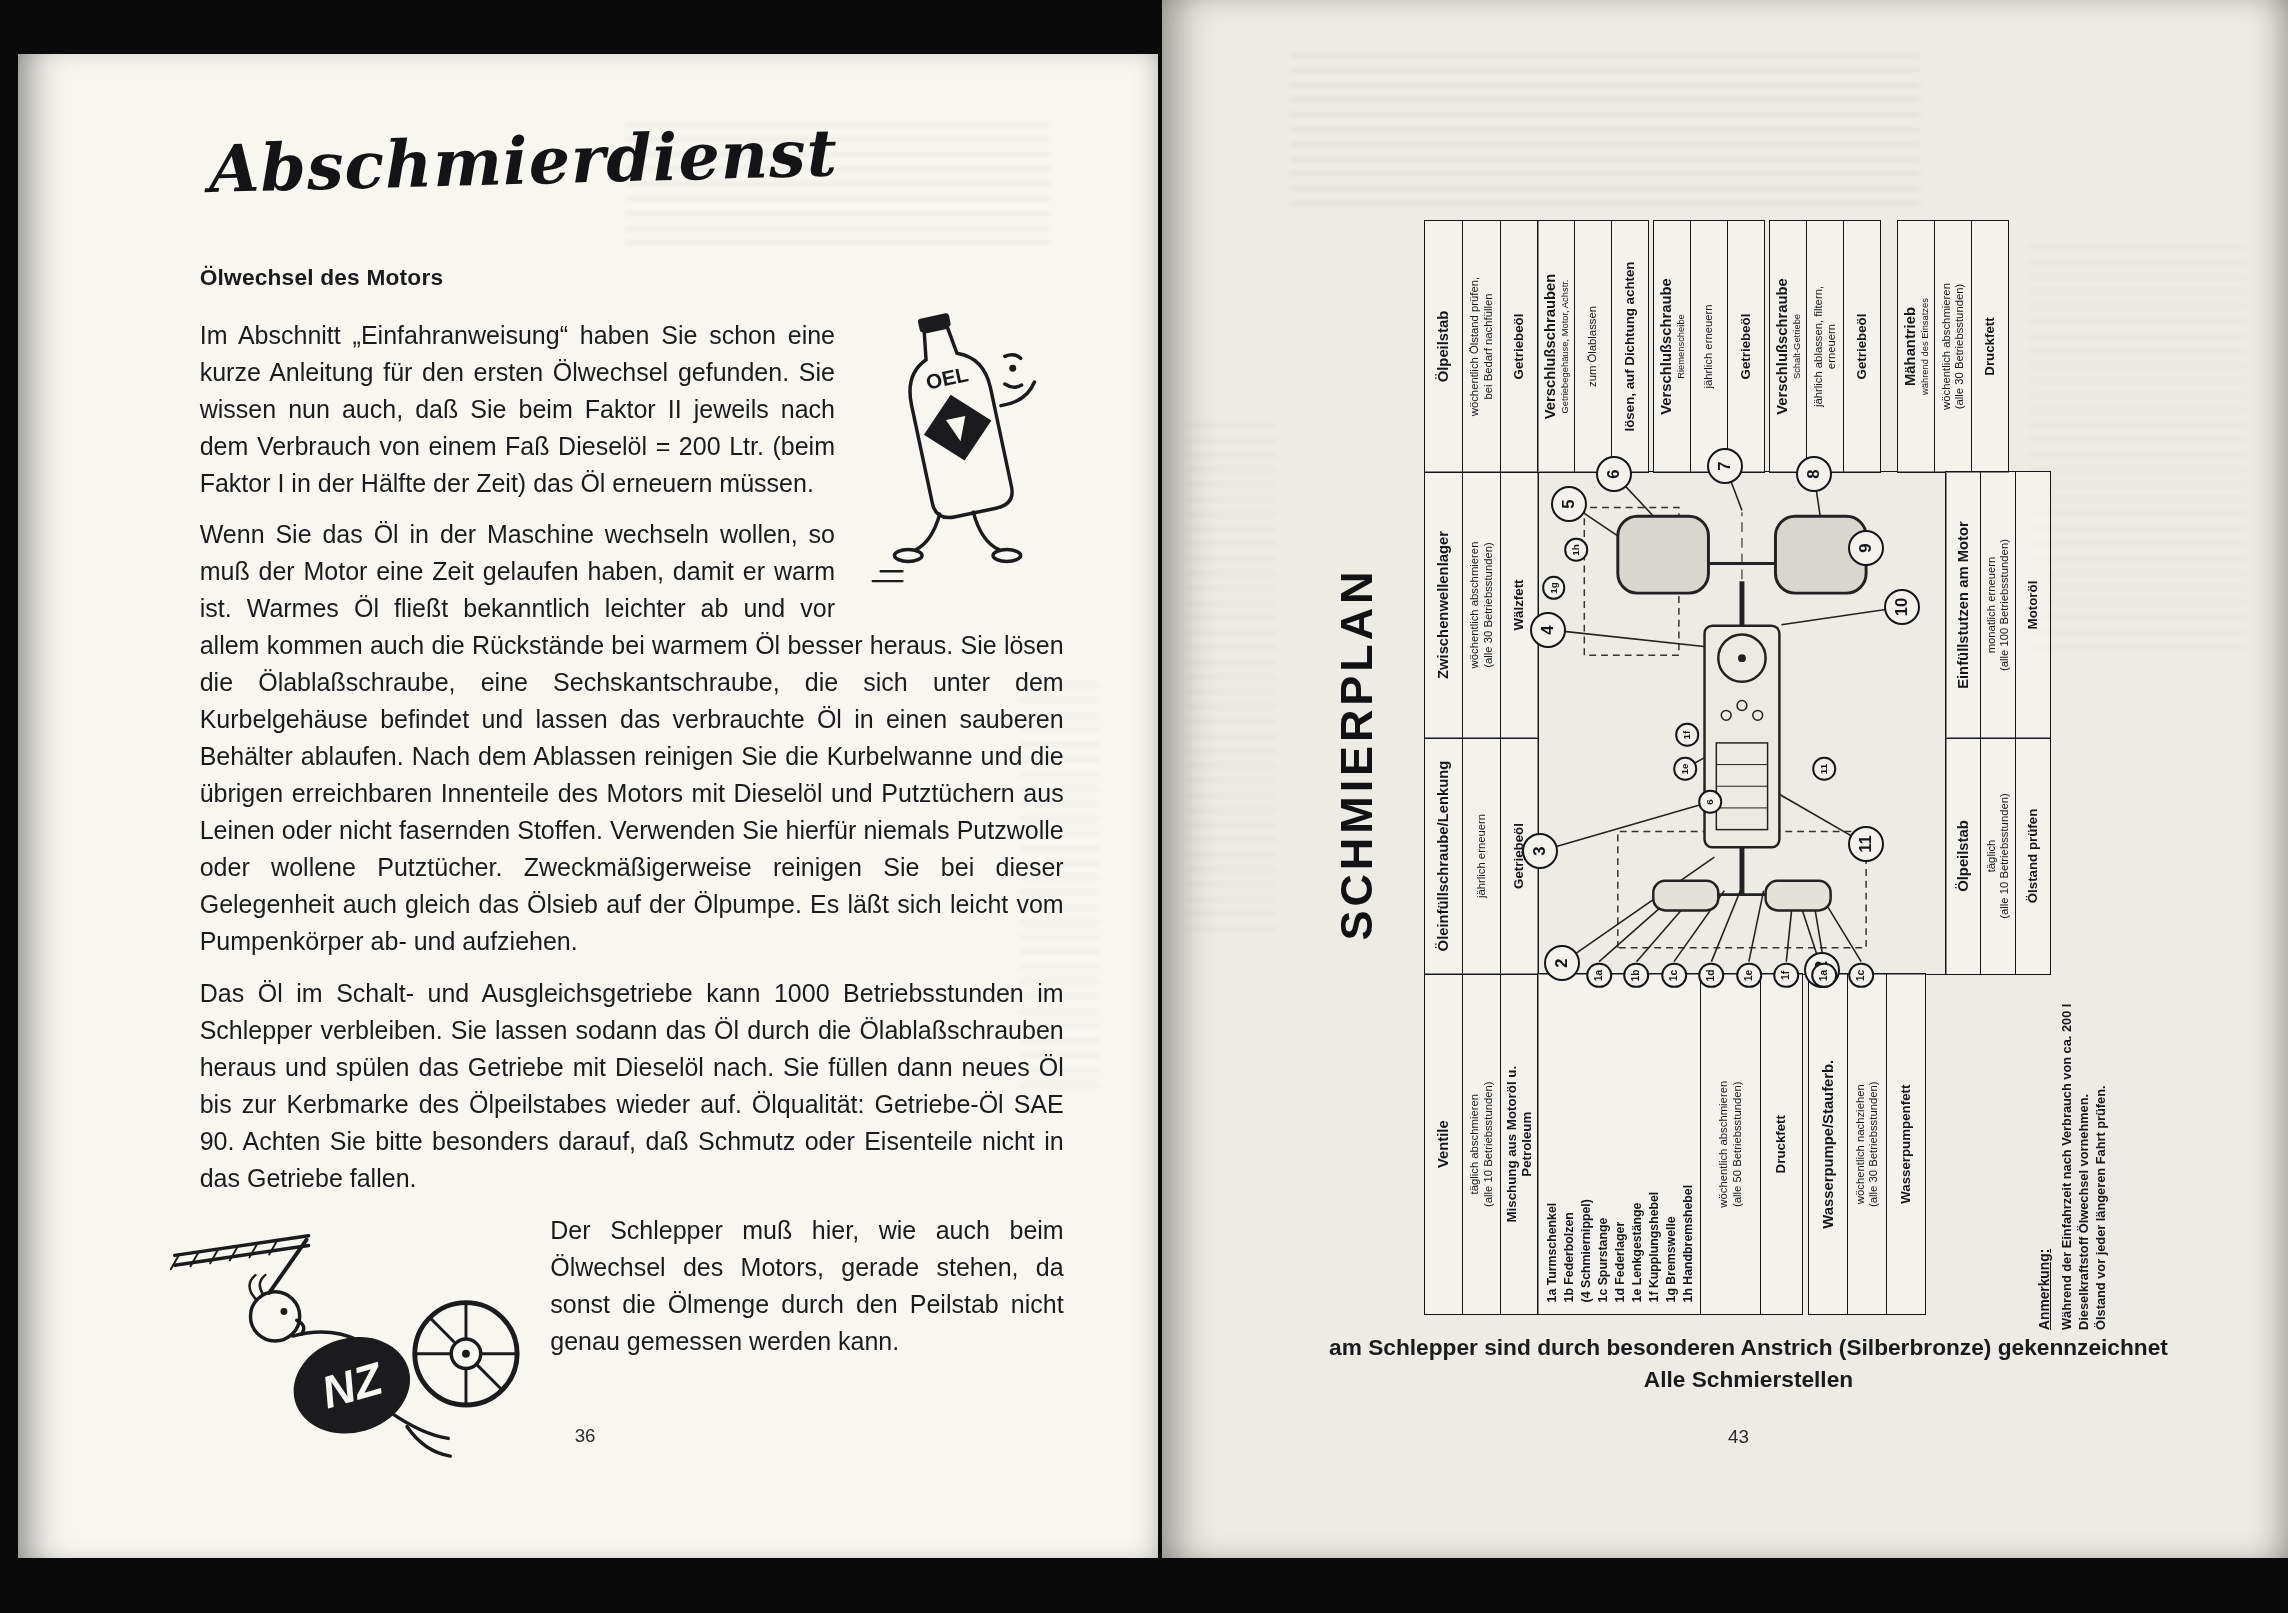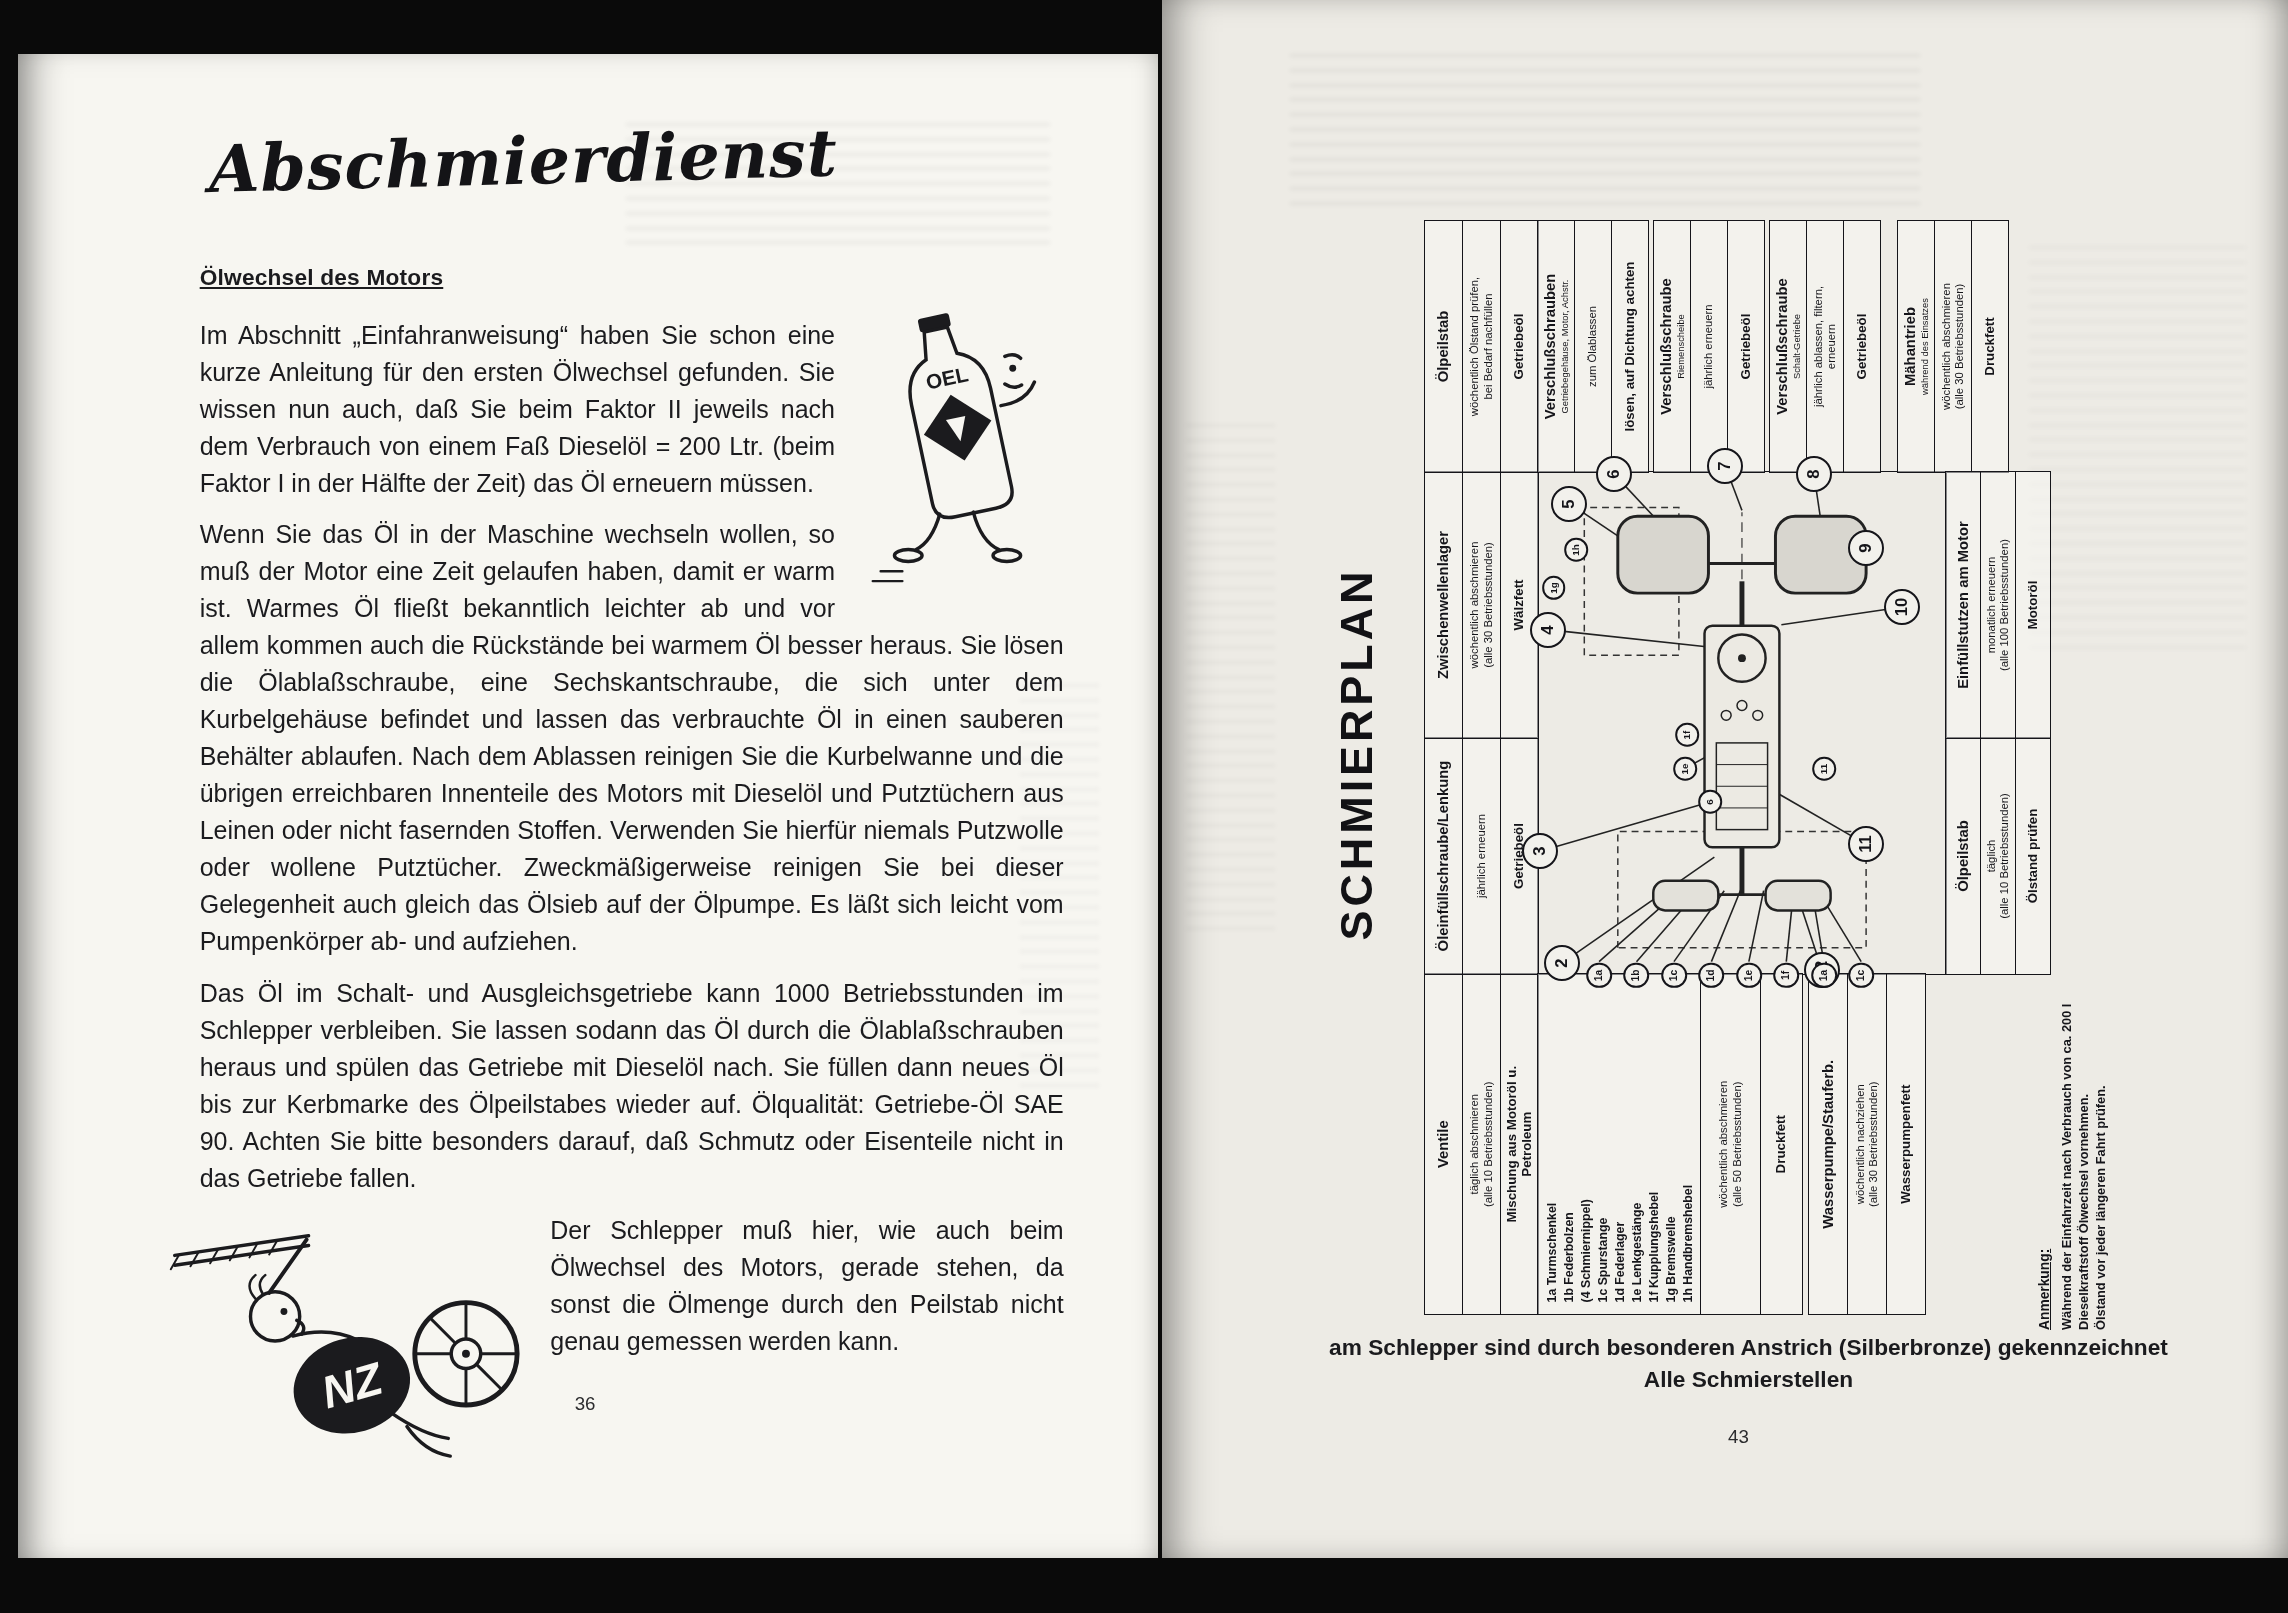--- a/index.html
+++ b/index.html
@@ -21,28 +21,28 @@
   }
   .ghost{position:absolute;opacity:.10;filter:blur(2px);
     background:repeating-linear-gradient(180deg,#6b6b6b 0 3px,transparent 3px 14.8px);}
   
   .lp-content{padding:77px 94px 0 182px;position:relative;}
   .script-title{
     font-family:"DejaVu Serif", serif;font-style:italic;font-size:65px;
     transform:rotate(-1.5deg);transform-origin:left bottom;
     margin:0 0 57px 9.9px;letter-spacing:1px;color:#141417;
   }
-  .lp-h{font-size:22.7px;font-weight:bold;margin:0 0 25.6px 0;letter-spacing:0.2px;text-decoration:underline;}
+  .lp-h{font-size:22.7px;font-weight:bold;margin:0 0 25.6px 0;letter-spacing:0.2px;}
   .lp-h2{margin-top:45px;}
   .lp-content p{font-size:25px;line-height:1.48;text-align:justify;margin:0 0 14.8px 0;}
   .oil-cartoon{float:right;width:207px;height:296px;margin:-13.8px 0 7.9px 21.7px;}
   .nz-wrap{margin-top:5.9px;}
   .nz-cartoon{float:left;width:366px;height:251px;margin:3.9px 25.6px 0 -41px;}
   .pgnum{position:absolute;font-size:18.7px;color:#2c2c2e;}
-  .pgnum-left{left:557px;top:1339px;}
+  .pgnum-left{left:557px;top:1371px;}
   .pgnum-right{left:566px;top:1426px;}
   
   .sp-wrap{position:absolute;left:163px;top:207px;width:823px;height:1123px;}
   .sp-inner{position:absolute;left:-150px;top:150px;width:1123px;height:823px;
     transform:rotate(-90deg);}
   .sp-title{position:absolute;left:369px;top:5.9px;width:414px;text-align:center;
     font-size:45px;font-weight:bold;letter-spacing:3.9px;color:#121215;}
   .sp-frame{position:absolute;border:1.7px solid #15151a;}
   .sp-cell{position:absolute;display:flex;flex-direction:column;
     border:1.7px solid #15151a;text-align:center;color:#15151a;background:rgba(250,249,245,.5);}

